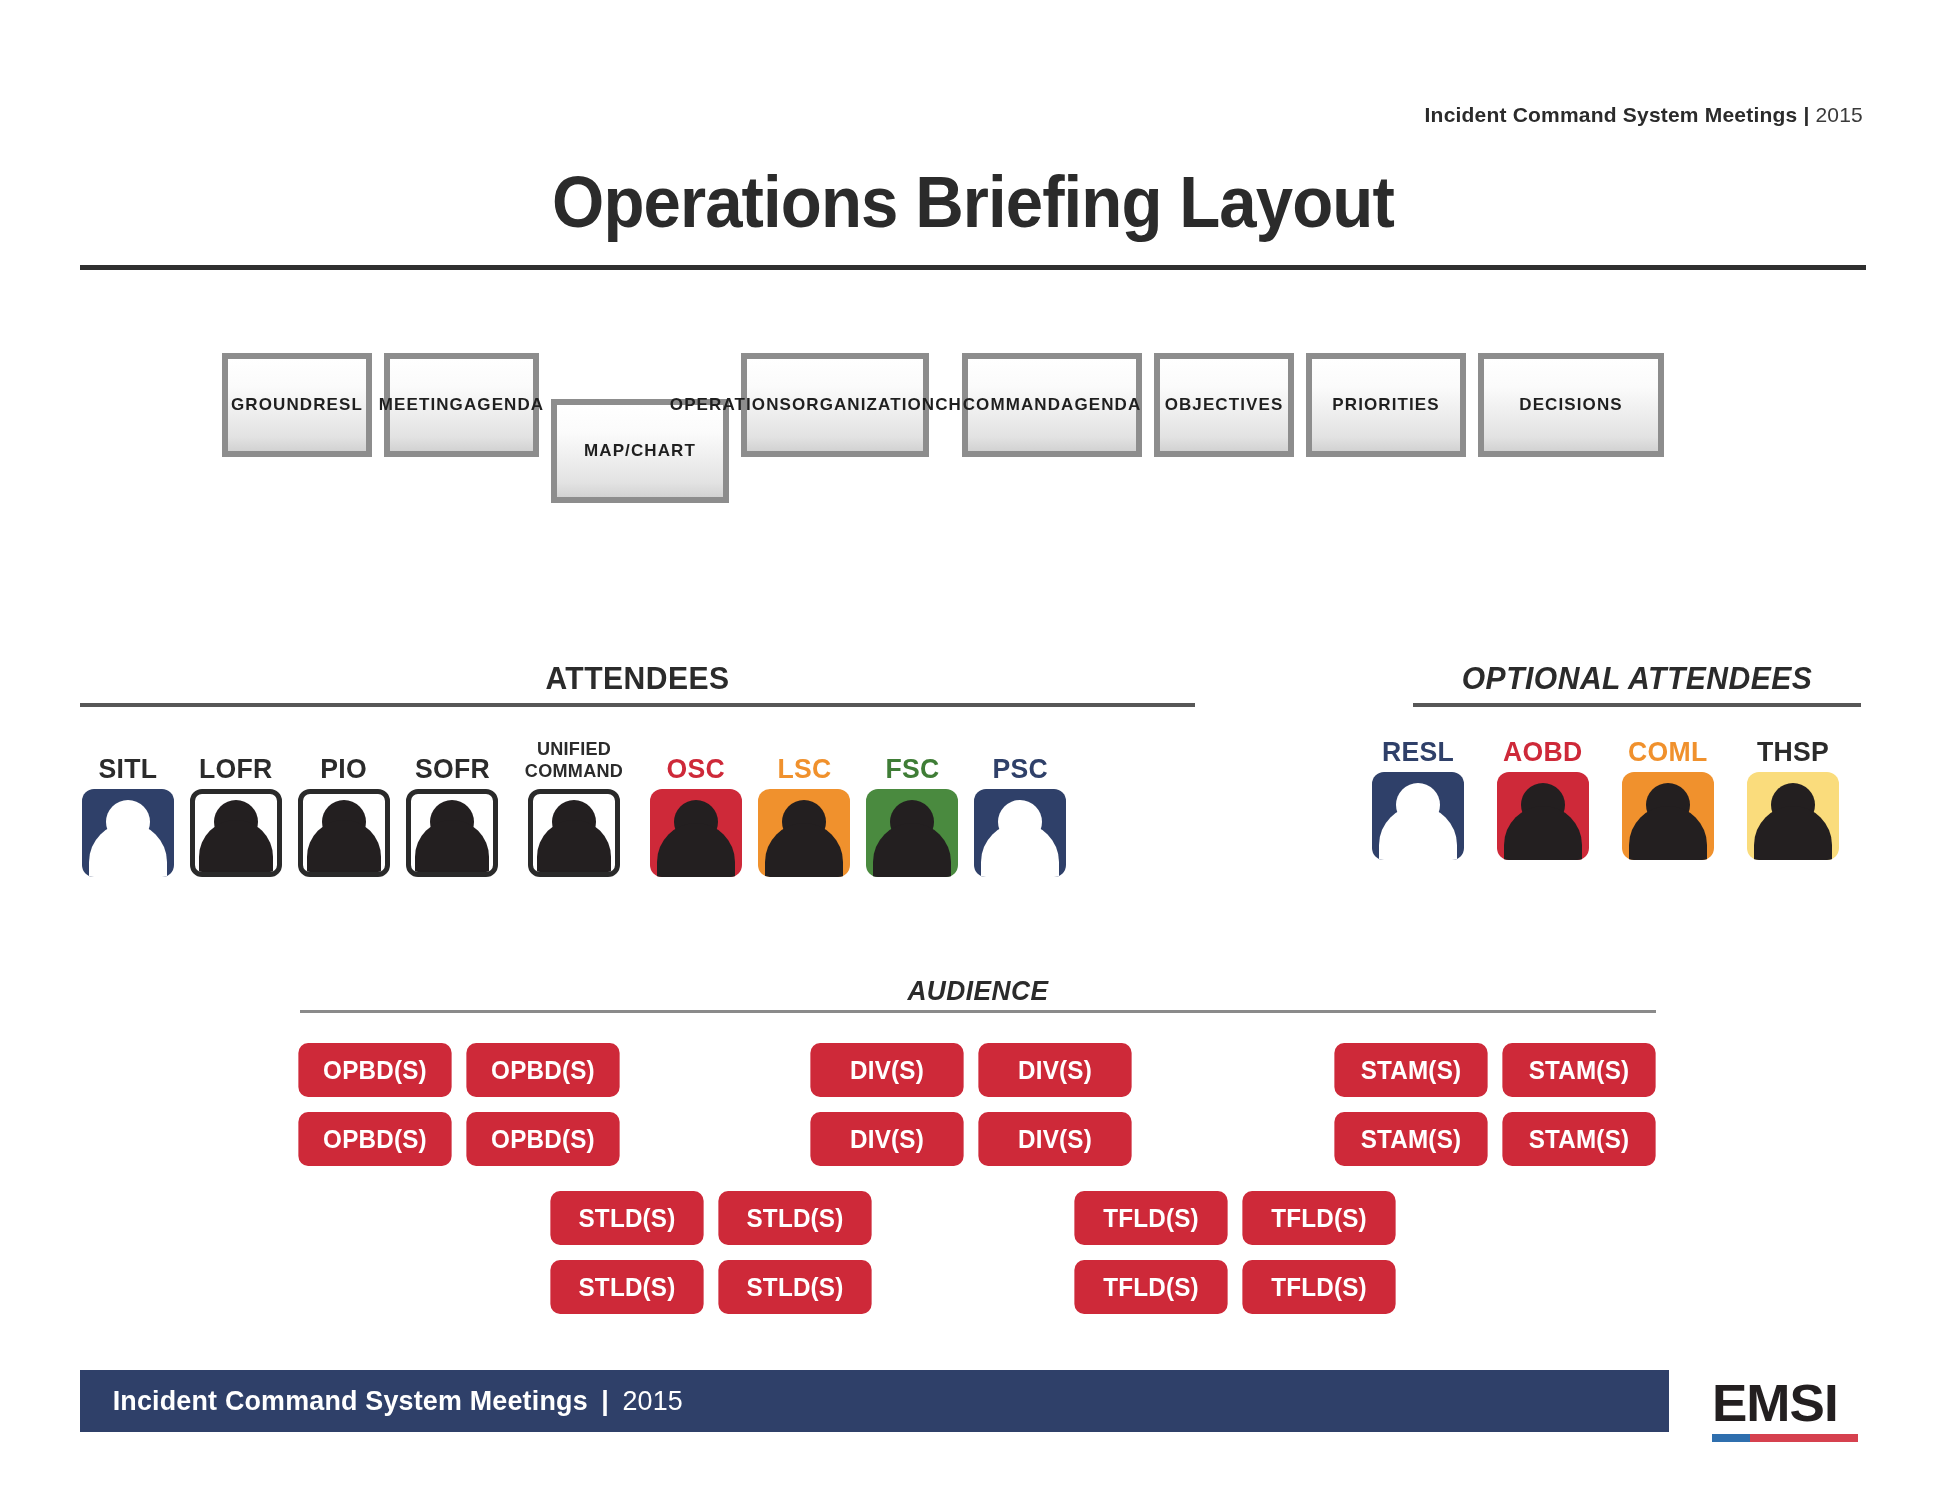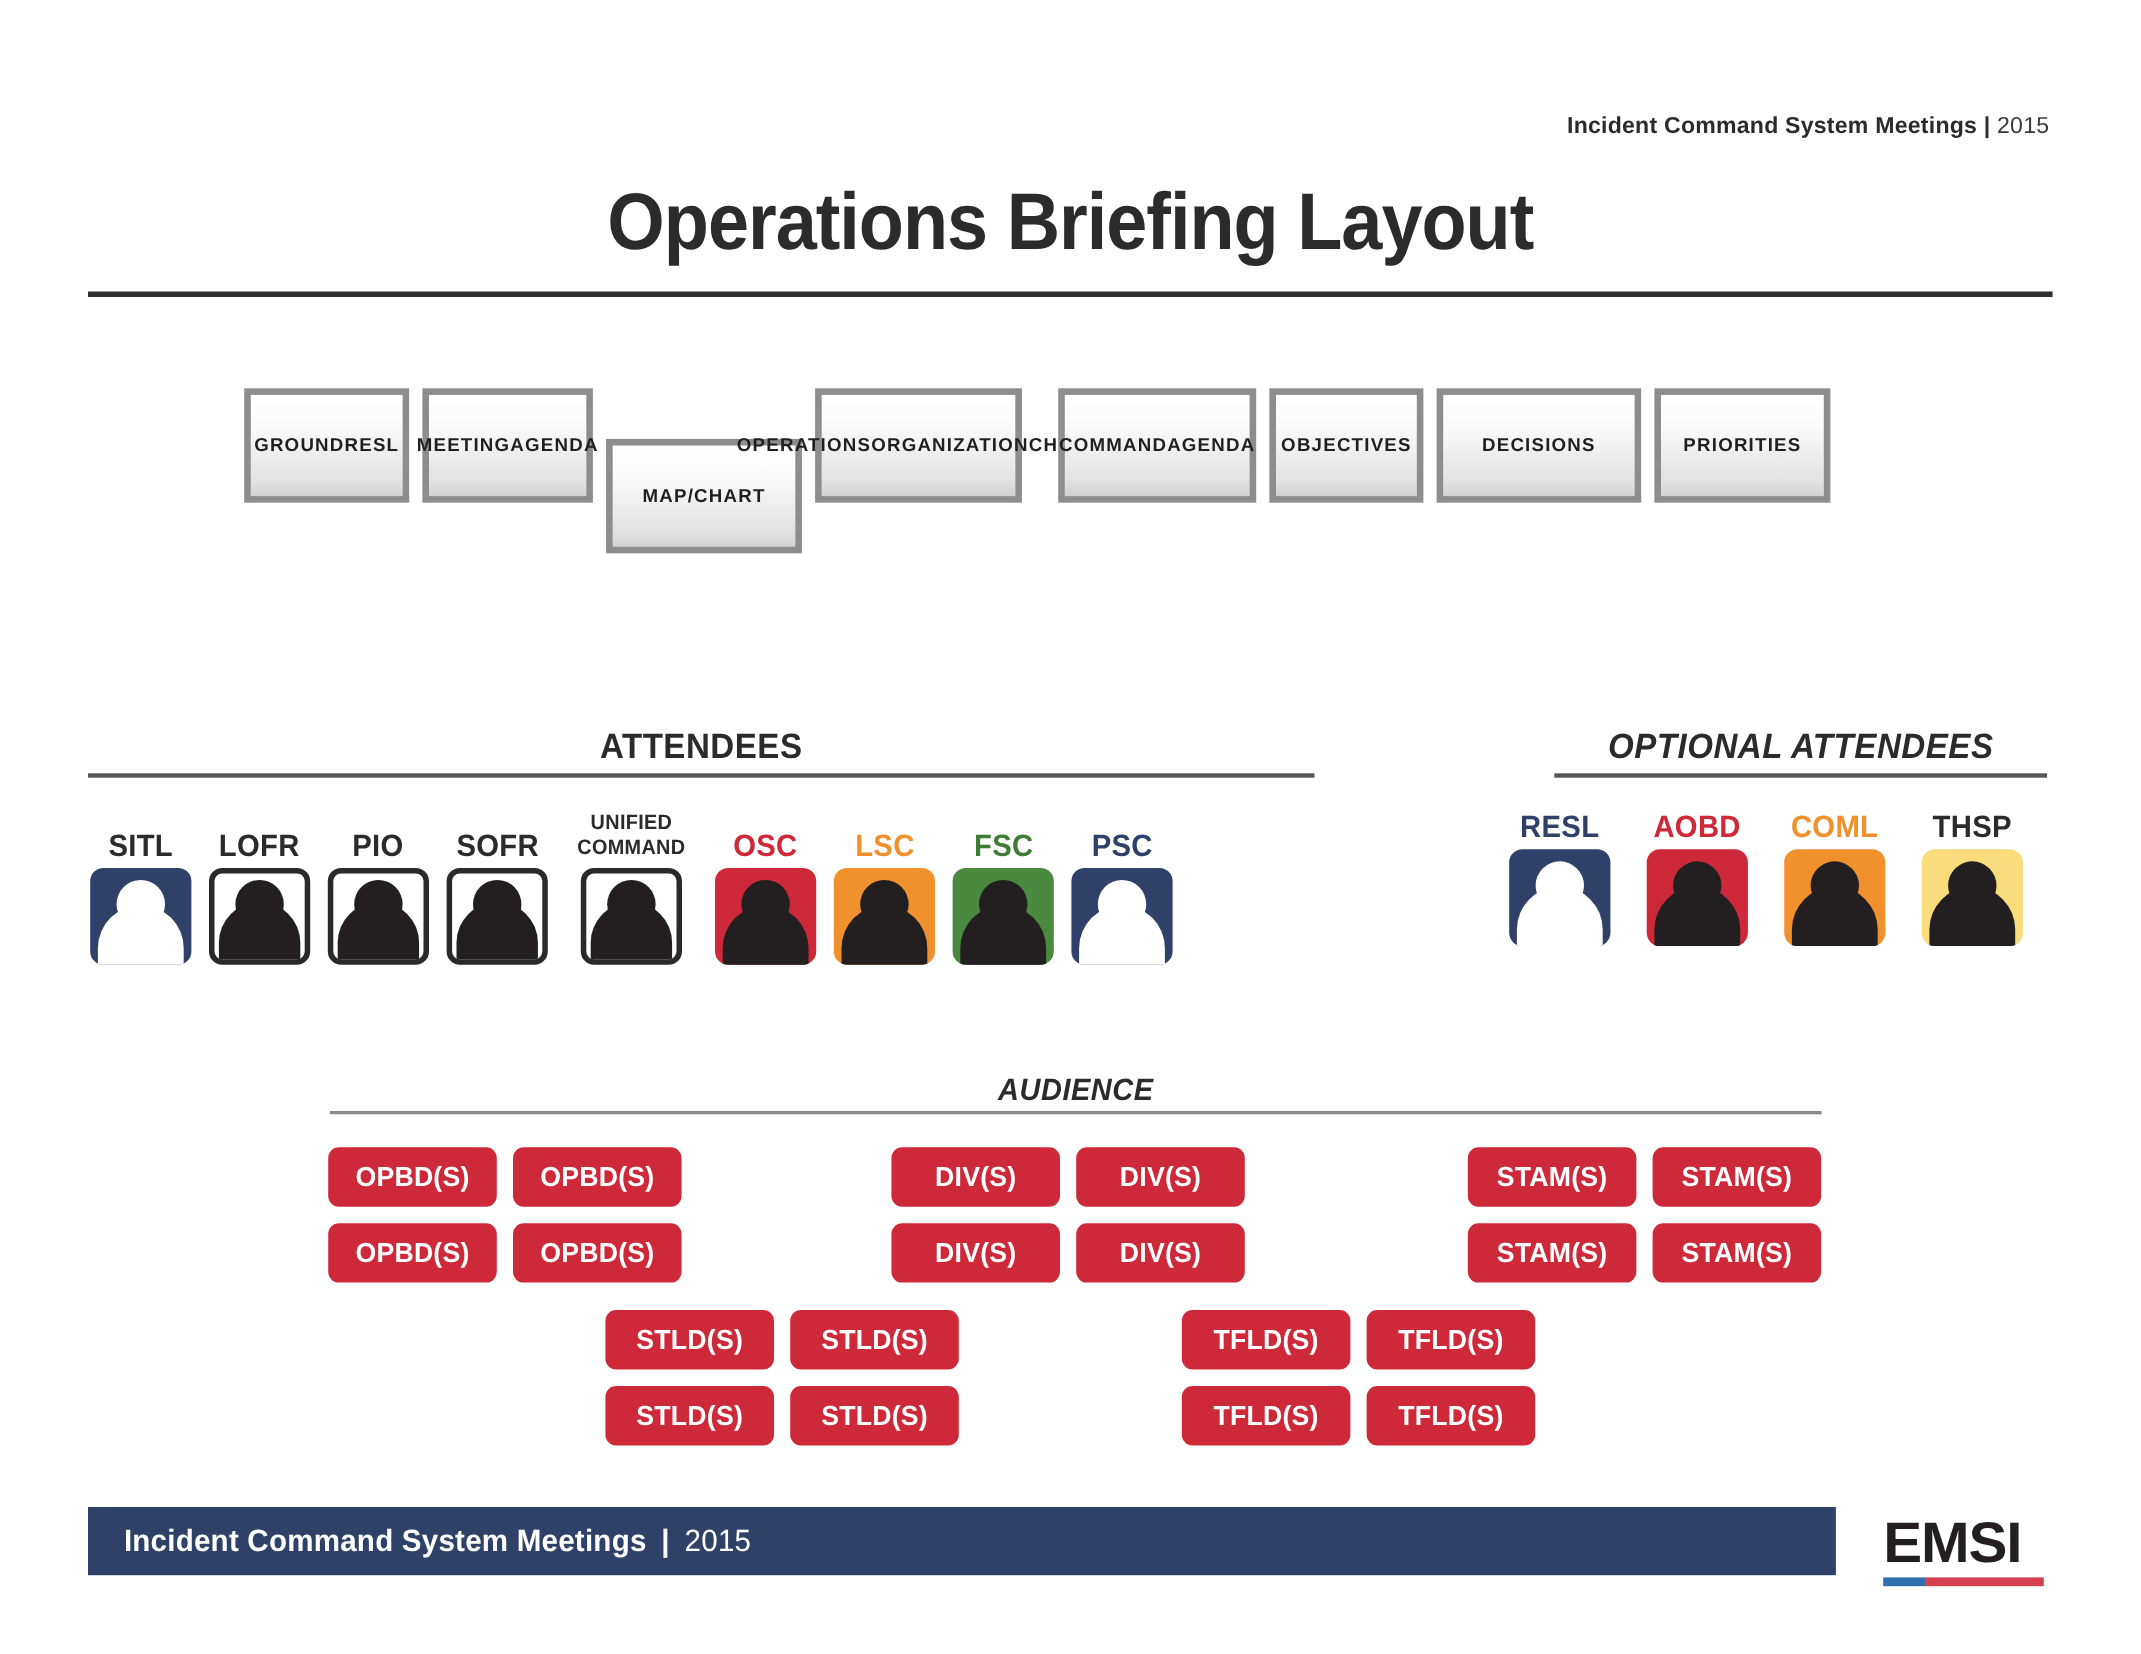--- a/index.html
+++ b/index.html
@@ -270,25 +270,25 @@
         <span>CHART</span>
       </div>
       <div class="agenda-box" style="width: 180px; margin-left: 21px;">
         <span>COMMAND</span>
         <br>
         <span>AGENDA</span>
       </div>
       <div class="agenda-box" style="width: 140px;">
         <span>OBJECTIVES</span>
       </div>
+      <div class="agenda-box" style="width: 160px;">
+        <span>PRIORITIES</span>
+      </div>
       <div class="agenda-box" style="width: 186px;">
         <span>DECISIONS</span>
-      </div>
-      <div class="agenda-box" style="width: 160px;">
-        <span>PRIORITIES</span>
       </div>
     </div>
 
   <div class="section-head" style="left:80px; top:660px; width:1115px;">ATTENDEES</div>
   <div class="section-rule" style="left:80px; top:703px; width:1115px;"></div>
 
   <div class="avatar-group" id="attendees-group" style="left:82px; top:738px; gap:16px;">
       <div class="avatar-cell">
         <div class="avatar-label" style="color: rgb(43, 43, 43);">SITL</div>
         <div class="avatar-tile" style="background: rgb(47, 64, 105);">

